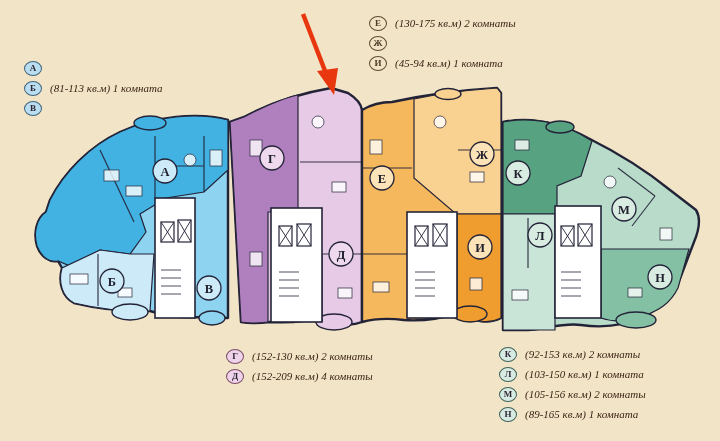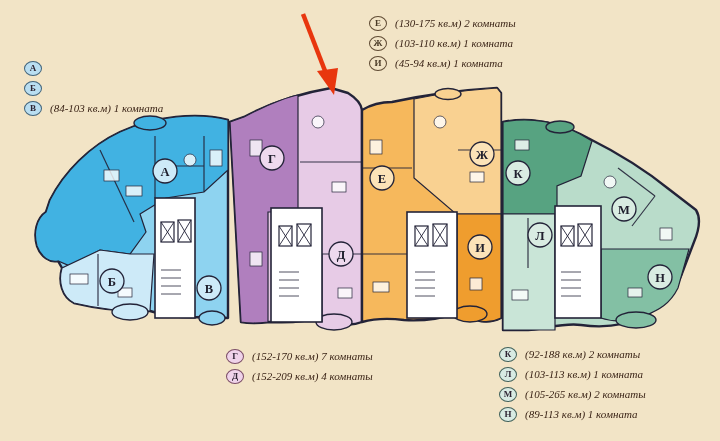--- a/index.html
+++ b/index.html
@@ -293,65 +293,64 @@
       <polygon points="334,95 317,71 338,68" fill="var(--arrow)"></polygon>
     </g>
   </svg>
 
   <div class="legend" style="left:24px;top:58px">
     <div class="legend-row">
       <span class="lc lc-blue">А</span>
     </div>
     <div class="legend-row">
       <span class="lc lc-blue">Б</span>
+      <span class="lt">(81-113 кв.м) 1 комната</span>
     </div>
     <div class="legend-row">
       <span class="lc lc-blue">В</span>
-      <span class="lt">(84-103 кв.м) 1 комната</span>
     </div>
   </div>
 
   <div class="legend" style="left:369px;top:13px">
     <div class="legend-row">
       <span class="lc lc-cream">Е</span>
       <span class="lt">(130-175 кв.м) 2 комнаты</span>
     </div>
     <div class="legend-row">
       <span class="lc lc-cream">Ж</span>
-      <span class="lt">(103-110 кв.м) 1 комната</span>
     </div>
     <div class="legend-row">
       <span class="lc lc-cream">И</span>
       <span class="lt">(45-94 кв.м) 1 комната</span>
     </div>
   </div>
 
   <div class="legend" style="left:226px;top:346px">
     <div class="legend-row">
       <span class="lc lc-pink">Г</span>
-      <span class="lt">(152-170 кв.м) 7 комнаты</span>
+      <span class="lt">(152-130 кв.м) 2 комнаты</span>
     </div>
     <div class="legend-row">
       <span class="lc lc-pink">Д</span>
       <span class="lt">(152-209 кв.м) 4 комнаты</span>
     </div>
   </div>
 
   <div class="legend" style="left:499px;top:344px">
     <div class="legend-row">
       <span class="lc lc-teal">К</span>
-      <span class="lt">(92-188 кв.м) 2 комнаты</span>
+      <span class="lt">(92-153 кв.м) 2 комнаты</span>
     </div>
     <div class="legend-row">
       <span class="lc lc-teal">Л</span>
-      <span class="lt">(103-113 кв.м) 1 комната</span>
+      <span class="lt">(103-150 кв.м) 1 комната</span>
     </div>
     <div class="legend-row">
       <span class="lc lc-teal">М</span>
-      <span class="lt">(105-265 кв.м) 2 комнаты</span>
+      <span class="lt">(105-156 кв.м) 2 комнаты</span>
     </div>
     <div class="legend-row">
       <span class="lc lc-teal">Н</span>
-      <span class="lt">(89-113 кв.м) 1 комната</span>
+      <span class="lt">(89-165 кв.м) 1 комната</span>
     </div>
   </div>
 
 </div>
 
 </body></html>

